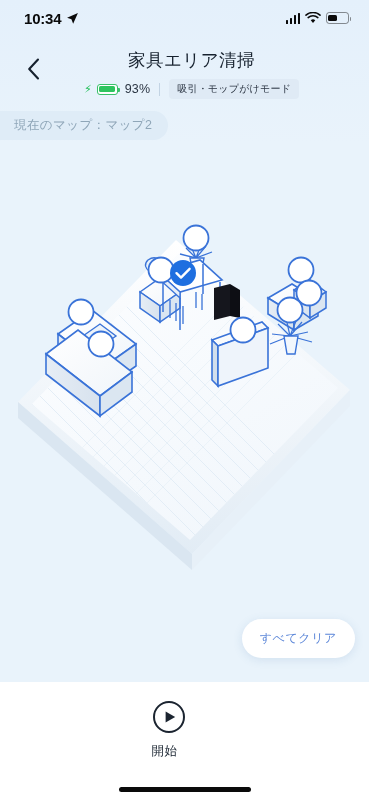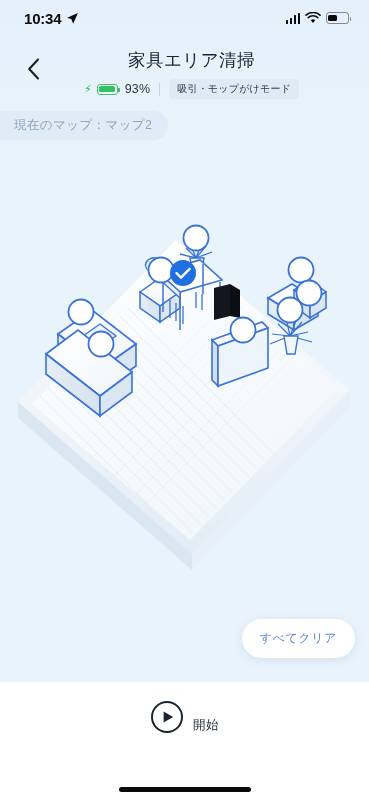--- a/index.html
+++ b/index.html
@@ -108,21 +108,21 @@
   
   .bottombar {
     position:absolute; left:0; top:682px; width:369px; height:118px;
     background:#ffffff;
   }
   .actions {
     display:flex; align-items:flex-start; justify-content:center; gap:96px;
     padding-top:18px;
   }
   .action {
-    display:flex; flex-direction:row; align-items:flex-end; gap:9px;
+    display:flex; flex-direction:column; align-items:flex-start; gap:9px;
     cursor:pointer; min-width:66px;
   }
   .action-label { font-size:12.5px; color:#16212e; letter-spacing:.4px; white-space:nowrap; }
   .home-ind {
     position:absolute; left:50%; transform:translateX(-50%);
     bottom:8px; width:132px; height:5px; background:#0a0a0a; border-radius:3px;
   }
 </style>
 </head>
 <body>

